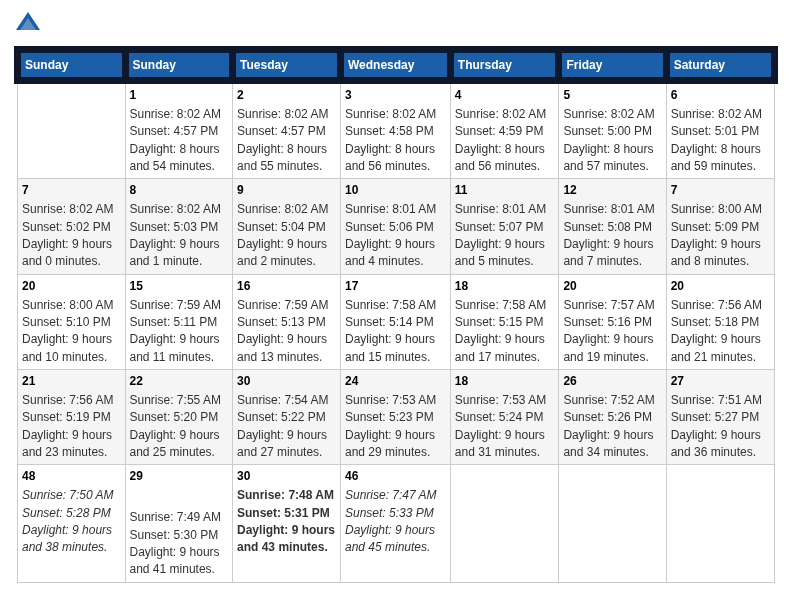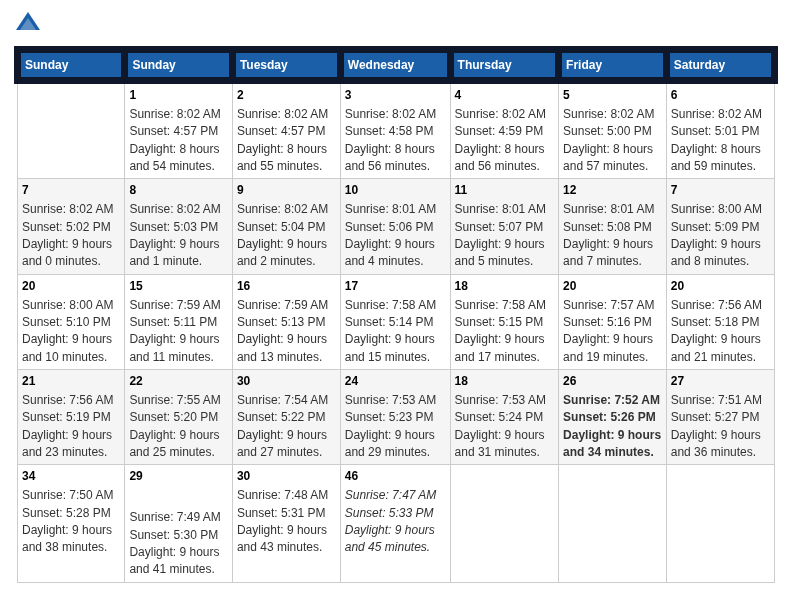--- a/index.html
+++ b/index.html
@@ -303,51 +303,51 @@
           </td>
           <td>
             <div class="day-num">18</div>
             <div class="day-info" style="white-space: pre-line;">Sunrise: 7:53 AM
 Sunset: 5:24 PM
 Daylight: 9 hours
 and 31 minutes.</div>
           </td>
           <td>
             <div class="day-num">26</div>
-            <div class="day-info" style="white-space: pre-line; font-weight: bold;">Sunrise: 7:52 AM
+            <div class="day-info" style="white-space: pre-line;">Sunrise: 7:52 AM
 Sunset: 5:26 PM
 Daylight: 9 hours
 and 34 minutes.</div>
           </td>
           <td>
             <div class="day-num">27</div>
             <div class="day-info" style="white-space: pre-line;">Sunrise: 7:51 AM
 Sunset: 5:27 PM
 Daylight: 9 hours
 and 36 minutes.</div>
           </td>
         </tr>
         <tr>
           <td>
-            <div class="day-num">34</div>
-            <div class="day-info" style="white-space: pre-line;">Sunrise: 7:50 AM
+            <div class="day-num">48</div>
+            <div class="day-info" style="white-space: pre-line; font-style: italic;">Sunrise: 7:50 AM
 Sunset: 5:28 PM
 Daylight: 9 hours
 and 38 minutes.</div>
           </td>
           <td>
             <div class="day-num">29</div>
             <div class="day-info" style="white-space: pre-line; margin-top: 24px;">Sunrise: 7:49 AM
 Sunset: 5:30 PM
 Daylight: 9 hours
 and 41 minutes.</div>
           </td>
           <td>
             <div class="day-num">30</div>
-            <div class="day-info" style="white-space: pre-line;">Sunrise: 7:48 AM
+            <div class="day-info" style="white-space: pre-line; font-weight: bold;">Sunrise: 7:48 AM
 Sunset: 5:31 PM
 Daylight: 9 hours
 and 43 minutes.</div>
           </td>
           <td>
             <div class="day-num">46</div>
             <div class="day-info" style="white-space: pre-line; font-style: italic;">Sunrise: 7:47 AM
 Sunset: 5:33 PM
 Daylight: 9 hours
 and 45 minutes.</div>

